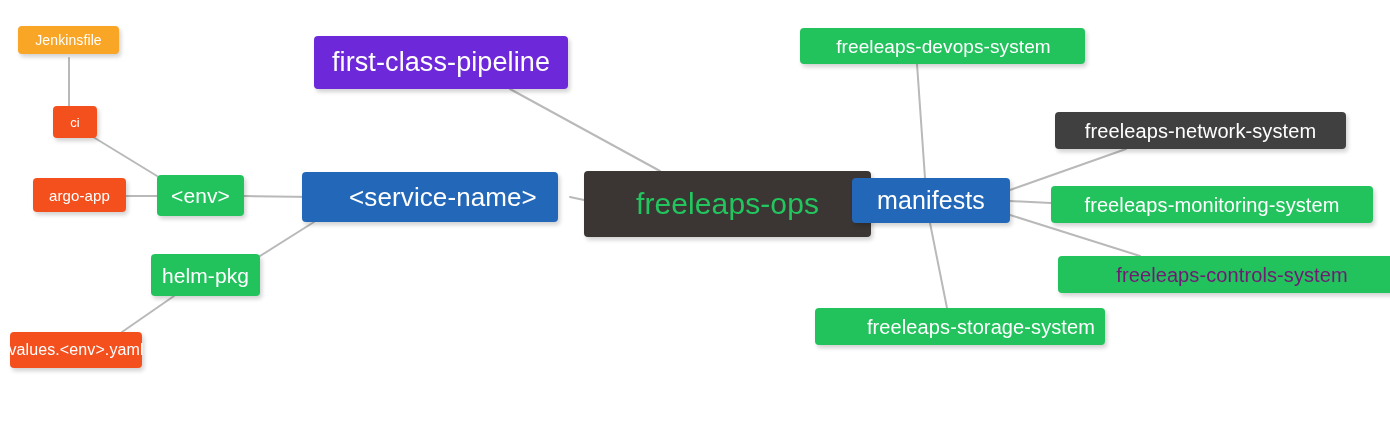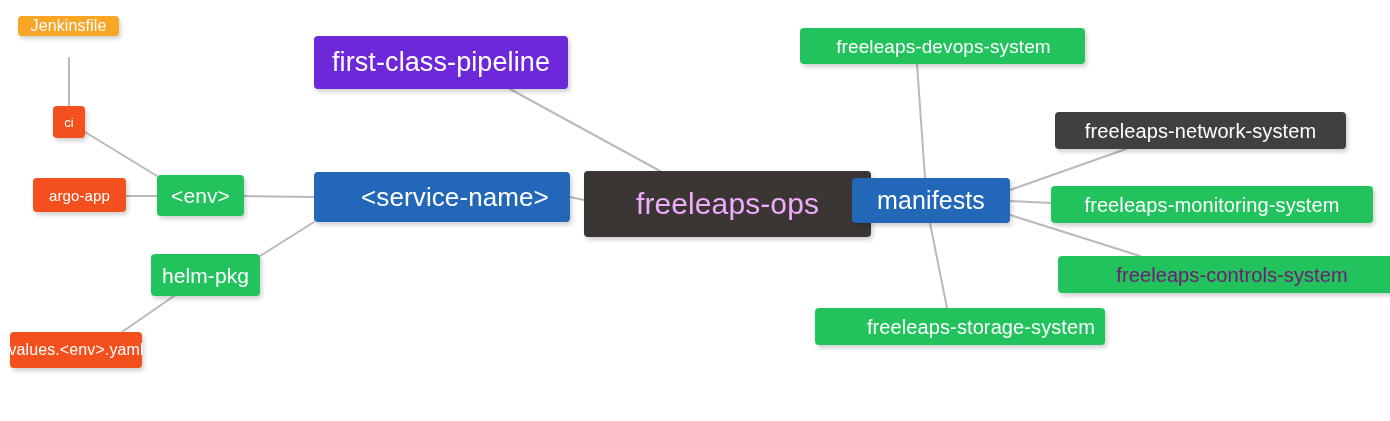--- a/index.html
+++ b/index.html
@@ -61,45 +61,45 @@
       <line x1="570" y1="197" x2="584" y2="200" stroke="#b9b9b9" stroke-width="2" stroke-linecap="round"></line>
       <line x1="510" y1="89" x2="660" y2="171" stroke="#b9b9b9" stroke-width="2" stroke-linecap="round"></line>
       <line x1="842" y1="201" x2="852" y2="201" stroke="#b9b9b9" stroke-width="2" stroke-linecap="round"></line>
       <line x1="925" y1="178" x2="917" y2="64" stroke="#b9b9b9" stroke-width="2" stroke-linecap="round"></line>
       <line x1="1010" y1="190" x2="1126" y2="149" stroke="#b9b9b9" stroke-width="2" stroke-linecap="round"></line>
       <line x1="1010" y1="201" x2="1051" y2="203" stroke="#b9b9b9" stroke-width="2" stroke-linecap="round"></line>
       <line x1="1010" y1="215" x2="1140" y2="256" stroke="#b9b9b9" stroke-width="2" stroke-linecap="round"></line>
       <line x1="930" y1="223" x2="947" y2="308" stroke="#b9b9b9" stroke-width="2" stroke-linecap="round"></line>
     </svg>
   <div id="node-layer">
-      <div class="node" style="left: 18px; top: 16px; width: 101px; height: 20px; background: rgb(249, 165, 38); font-size: 16px; color: rgb(255, 255, 255);">
+      <div class="node" style="left: 18px; top: 26px; width: 101px; height: 28px; background: rgb(249, 165, 38); font-size: 14px; color: rgb(255, 255, 255);">
         <span class="node-label">Jenkinsfile</span>
       </div>
-      <div class="node" style="left: 53px; top: 106px; width: 32px; height: 32px; background: rgb(244, 80, 30); font-size: 13px; color: rgb(255, 255, 255); align-items: center;">
+      <div class="node" style="left: 53px; top: 106px; width: 44px; height: 32px; background: rgb(244, 80, 30); font-size: 13px; color: rgb(255, 255, 255); align-items: center;">
         <span class="node-label">ci</span>
       </div>
       <div class="node" style="left: 33px; top: 178px; width: 93px; height: 34px; background: rgb(244, 80, 30); font-size: 15px; color: rgb(255, 255, 255);">
         <span class="node-label">argo-app</span>
       </div>
       <div class="node" style="left: 157px; top: 175px; width: 87px; height: 41px; background: rgb(34, 195, 93); font-size: 21px; color: rgb(255, 255, 255);">
         <span class="node-label">&lt;env&gt;</span>
       </div>
       <div class="node" style="left: 151px; top: 254px; width: 109px; height: 42px; background: rgb(34, 195, 93); font-size: 21px; color: rgb(255, 255, 255);">
         <span class="node-label">helm-pkg</span>
       </div>
       <div class="node" style="left: 10px; top: 332px; width: 132px; height: 36px; background: rgb(244, 80, 30); font-size: 16px; color: rgb(255, 255, 255);">
         <span class="node-label">values.&lt;env&gt;.yaml</span>
       </div>
       <div class="node" style="left: 314px; top: 36px; width: 254px; height: 53px; background: #6d28d9; font-size: 27px; color: rgb(255, 255, 255);">
         <span class="node-label">first-class-pipeline</span>
       </div>
-      <div class="node" style="left: 314px; top: 172px; width: 256px; height: 50px; background: rgb(35, 104, 184); font-size: 26px; color: rgb(255, 255, 255); padding-left: 36px;">
+      <div class="node" style="left: 302px; top: 172px; width: 256px; height: 50px; background: rgb(35, 104, 184); font-size: 26px; color: rgb(255, 255, 255); padding-left: 36px;">
         <span class="node-label">&lt;service-name&gt;</span>
       </div>
-      <div class="node" style="left: 584px; top: 171px; width: 287px; height: 66px; background: rgb(59, 54, 51); font-size: 30px; color: #f0abfc;">
+      <div class="node" style="left: 584px; top: 171px; width: 287px; height: 66px; background: rgb(59, 54, 51); font-size: 30px; color: #22c55e;">
         <span class="node-label">freeleaps-ops</span>
       </div>
       <div class="node" style="left: 852px; top: 178px; width: 158px; height: 45px; background: rgb(35, 104, 184); font-size: 25px; color: rgb(255, 255, 255);">
         <span class="node-label">manifests</span>
       </div>
       <div class="node" style="left: 800px; top: 28px; width: 285px; height: 36px; background: rgb(34, 195, 93); font-size: 19px; color: rgb(255, 255, 255); padding-left: 12px;">
         <span class="node-label">freeleaps-devops-system</span>
       </div>
       <div class="node" style="left: 1055px; top: 112px; width: 291px; height: 37px; background: #404040; font-size: 20px; color: rgb(255, 255, 255);">
         <span class="node-label">freeleaps-network-system</span>

